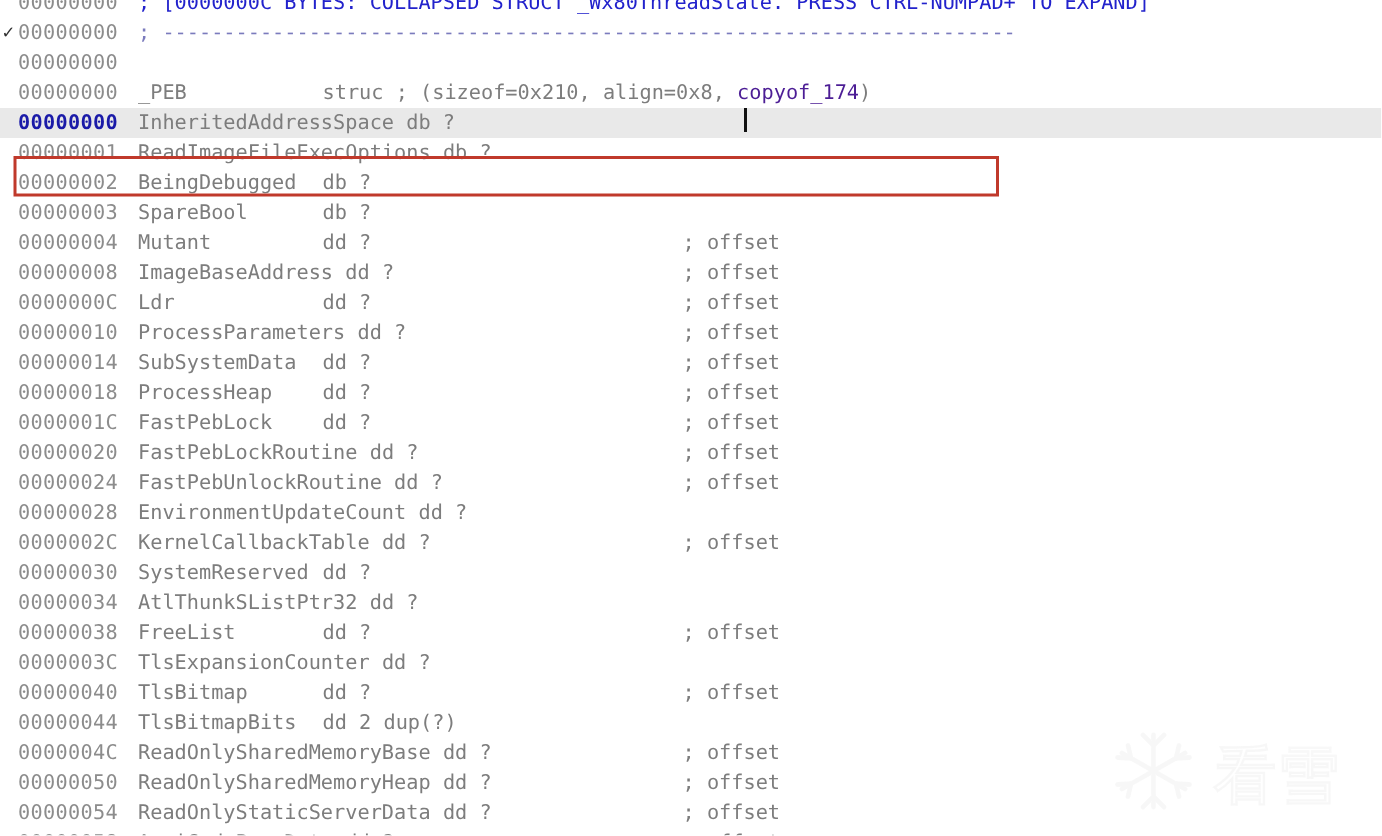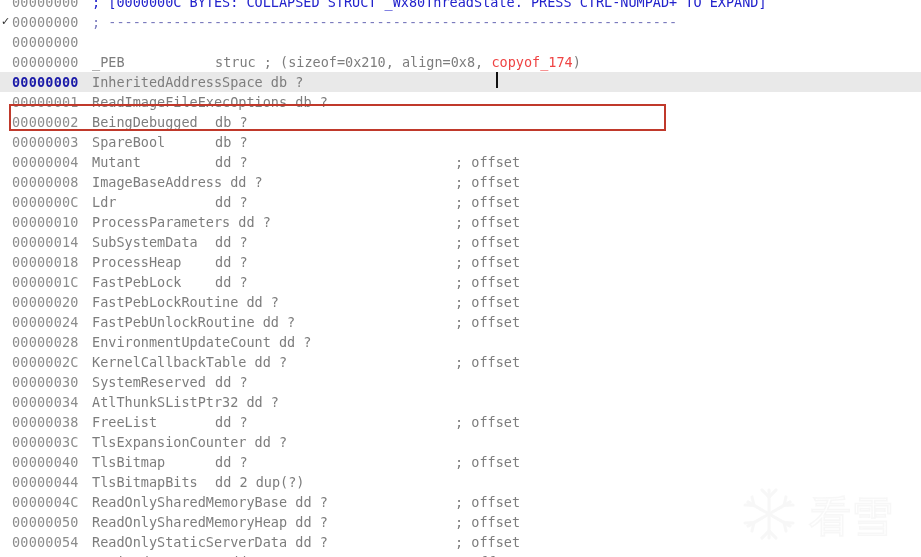--- a/index.html
+++ b/index.html
@@ -72,21 +72,21 @@
     letter-spacing: 0.2px;
   }
   .line.current .addr {
     color: #1a1aa8;
     font-weight: bold;
   }
 
   .txt      { color: #7d7d7d; }
   .comment  { color: #2222cc; }
   .dashcmt  { color: #7b7bbd; }
-  .link     { color: #ef4444; }
+  .link     { color: #4c1d95; }
 
   
   .caret {
     position: absolute;
     left: 496px;
     top: 72px;
     width: 2px;
     height: 16px;
     background: #111111;
   }

